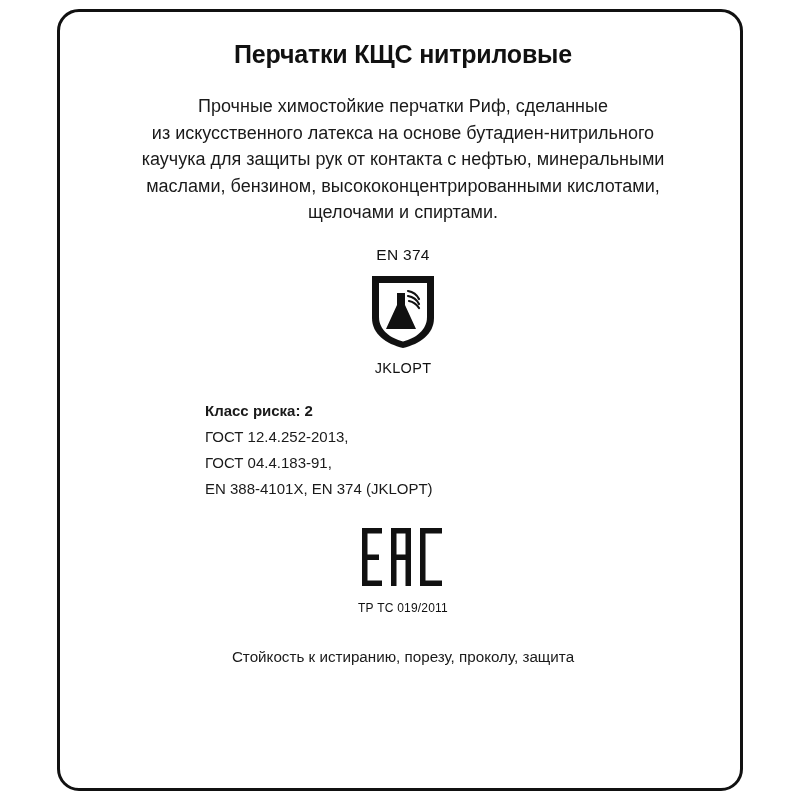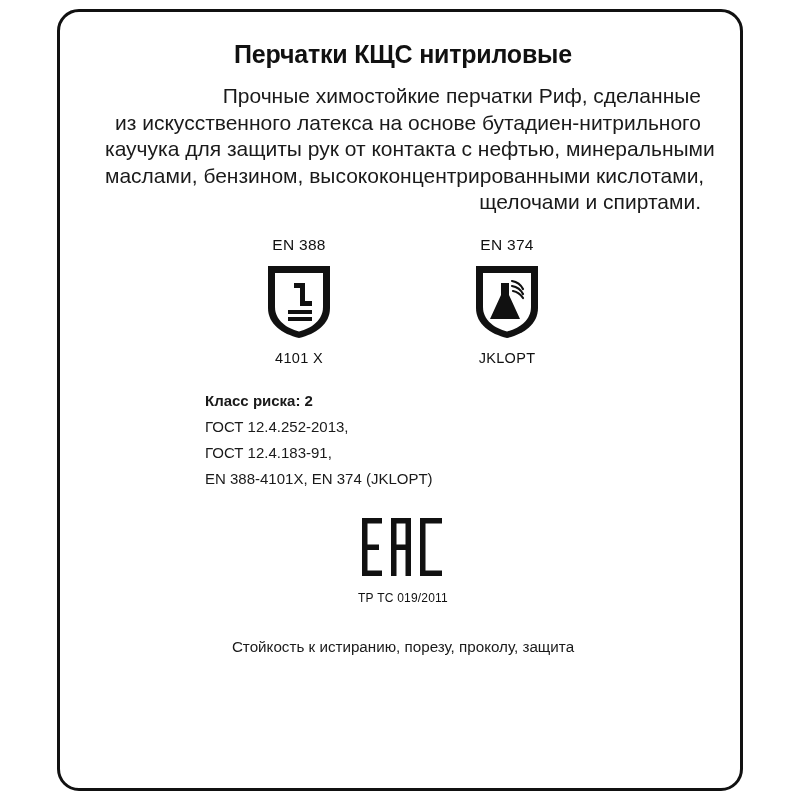--- a/index.html
+++ b/index.html
@@ -35,25 +35,25 @@
   }
   .title {
     text-align: center;
     font-size: 25px;
     font-weight: bold;
     letter-spacing: -0.2px;
     margin-top: 28px;
     color: #111111;
   }
   .intro {
-    margin-top: 14px;
-    font-size: 21px;
+    margin-top: 24px;
+    font-size: 18px;
     line-height: 26.5px;
     color: #1a1a1a;
-    text-align: right;
+    text-align: center;
   }
   .intro div { white-space: nowrap; }
 
   
   .pictos {
     margin-top: 20px;
     display: flex;
     justify-content: center;
     gap: 78px;
   }
@@ -126,33 +126,20 @@
     <div class="intro">
       <div>Прочные химостойкие перчатки Риф, сделанные</div>
       <div>из искусственного латекса на основе бутадиен-нитрильного</div>
       <div>каучука для защиты рук от контакта с нефтью, минеральными</div>
       <div>маслами, бензином, высококонцентрированными кислотами,</div>
       <div>щелочами и спиртами.</div>
     </div>
 
     <div class="pictos">
 
-      <div class="picto">
-        <div class="picto-label">EN 388</div>
-        <div class="picto-shield">
-          <svg viewBox="0 0 66 76" width="66" height="76" aria-hidden="true">
-            <path d="M2 2 H64 V44 C64 60 50 70 33 74 C16 70 2 60 2 44 Z" fill="#111111"></path>
-            <path d="M9 9 H57 V43 C57 56 46 64 33 67.5 C20 64 9 56 9 43 Z" fill="#ffffff"></path>
-            <path d="M28 19 h11 v18 h7 v5 h-12 v-18 h-6 z" fill="#111111"></path>
-            <rect x="22" y="46" width="24" height="4" fill="#111111"></rect>
-            <rect x="22" y="53" width="24" height="4" fill="#111111"></rect>
-          </svg>
-        </div>
-        <div class="picto-code">4101 X</div>
-      </div>
 
       <div class="picto">
         <div class="picto-label">EN 374</div>
         <div class="picto-shield">
           <svg viewBox="0 0 66 76" width="66" height="76" aria-hidden="true">
             <path d="M2 2 H64 V44 C64 60 50 70 33 74 C16 70 2 60 2 44 Z" fill="#111111"></path>
             <path d="M9 9 H57 V43 C57 56 46 64 33 67.5 C20 64 9 56 9 43 Z" fill="#ffffff"></path>
             <path d="M27 19 h8 v12 l11 24 h-30 l11 -24 z" fill="#111111"></path>
             <path d="M38 17 c6 1 9 4 11 8" stroke="#111111" stroke-width="2.2" fill="none" stroke-linecap="round"></path>
             <path d="M38 22 c6 1 9 4 11 8" stroke="#111111" stroke-width="2.2" fill="none" stroke-linecap="round"></path>
@@ -160,21 +147,21 @@
           </svg>
         </div>
         <div class="picto-code">JKLOPT</div>
       </div>
 
     </div>
 
     <div class="specs">
       <div class="bold">Класс риска: 2</div>
       <div>ГОСТ 12.4.252-2013,</div>
-      <div>ГОСТ 12.4.183-91,</div>
+      <div>ГОСТ 04.4.183-91,</div>
       <div>EN 388-4101X, EN 374 (JKLOPT)</div>
     </div>
 
     <div class="eac-wrap">
       <div class="eac-mark">
         <svg viewBox="0 0 86 62" width="86" height="62" aria-hidden="true">
 
           <rect x="2" y="2" width="5.5" height="58" fill="#111111"></rect>
           <rect x="2" y="2" width="20" height="5.5" fill="#111111"></rect>
           <rect x="2" y="28.5" width="17" height="5.5" fill="#111111"></rect>

